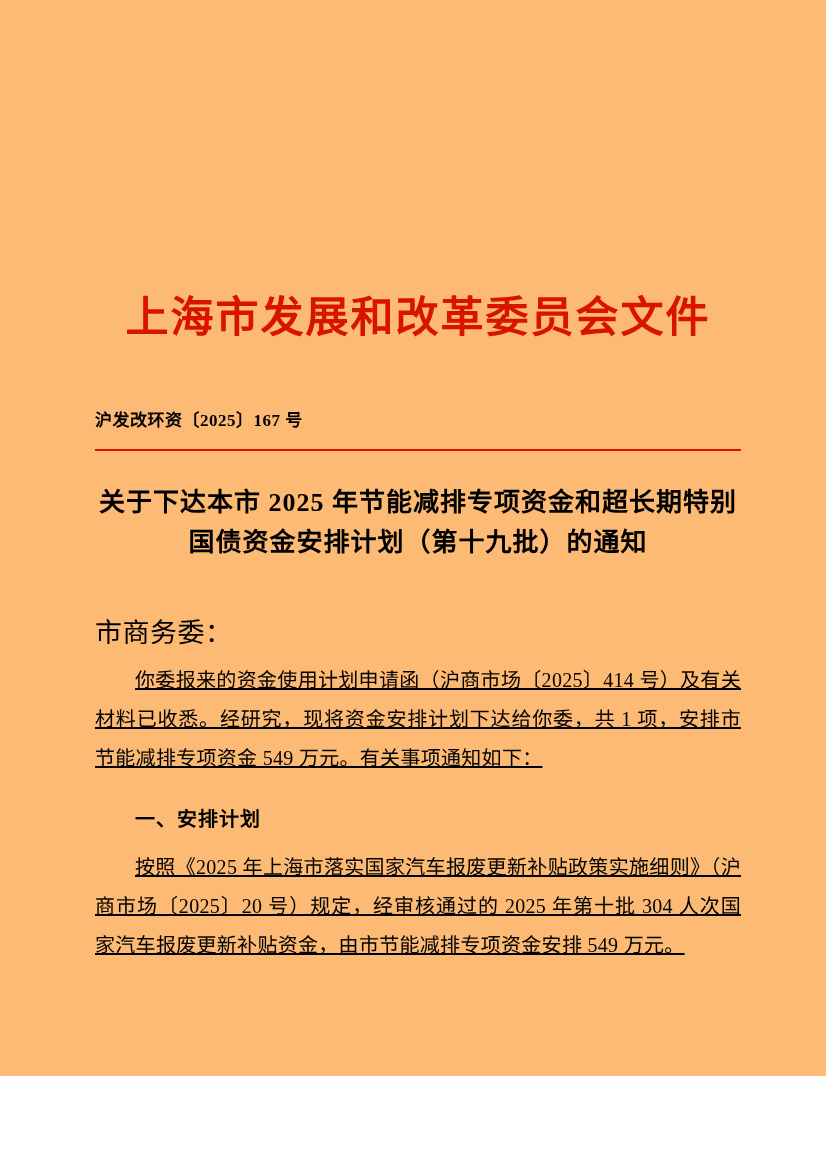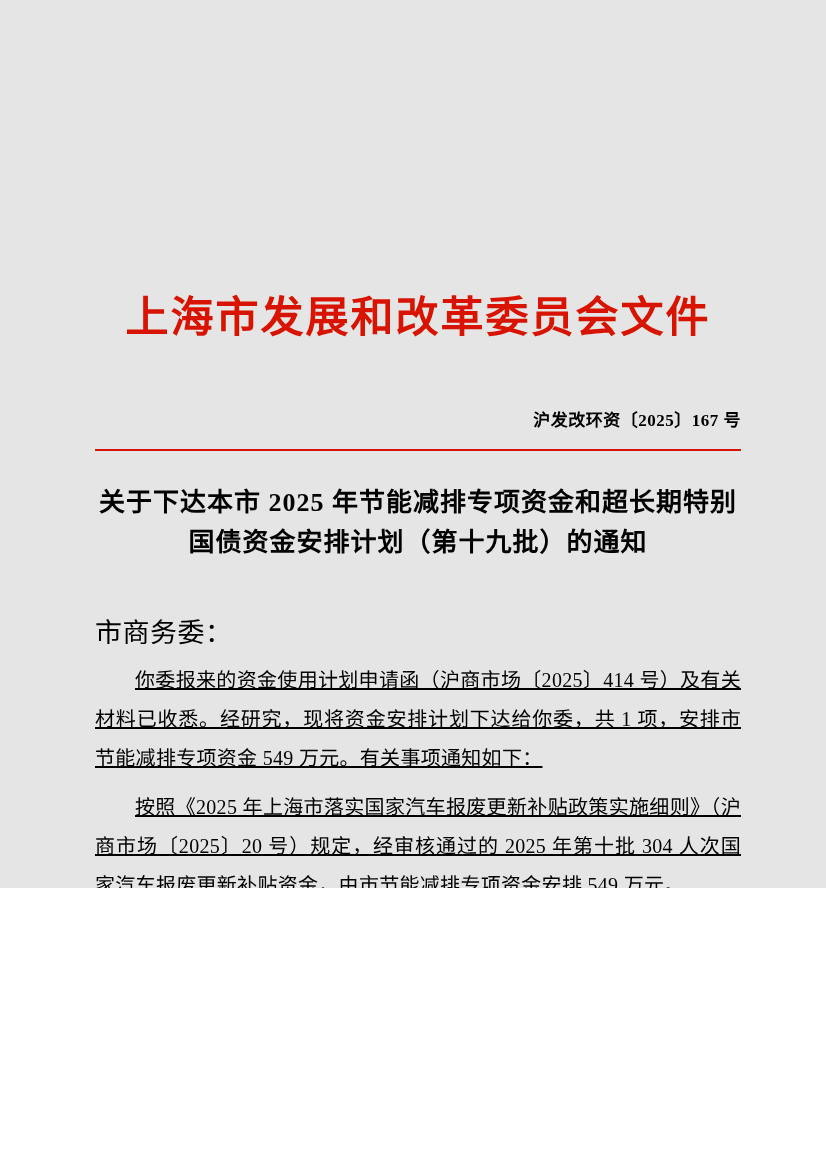--- a/index.html
+++ b/index.html
@@ -3,22 +3,22 @@
 <meta charset="utf-8">
 <style>
   html, body {
     margin: 0;
     padding: 0;
     background: #ffffff;
   }
   .page {
     position: relative;
     width: 826px;
-    height: 888px;
-    background: #e5e5e5;
+    height: 1076px;
+    background: #fdba74;
     margin: 0 auto;
     overflow: hidden;
     font-family: "Liberation Serif", "DejaVu Serif", serif;
     color: #000000;
   }
   .content {
     position: absolute;
     left: 95px;
     top: 0;
     width: 646px;
@@ -32,21 +32,21 @@
     font-family: "Liberation Serif", "DejaVu Serif", serif;
     font-weight: bold;
     font-size: 43px;
     letter-spacing: 2px;
     line-height: 1.2;
     white-space: nowrap;
   }
 
   .doc-number {
     margin-top: 62px;
-    text-align: right;
+    text-align: left;
     font-size: 17px;
     font-weight: bold;
     letter-spacing: 0.5px;
     color: #000;
   }
 
   .red-rule {
     margin-top: 18px;
     height: 2px;
     background: #d81400;
@@ -104,17 +104,18 @@
     <div class="doc-number">沪发改环资〔2025〕167 号</div>
 
     <div class="red-rule"></div>
 
     <div class="doc-title">关于下达本市 2025 年节能减排专项资金和超长期特别国债资金安排计划（第十九批）的通知</div>
 
     <div class="recipient">市商务委：</div>
 
     <div class="para">你委报来的资金使用计划申请函（沪商市场〔2025〕414 号）及有关材料已收悉。经研究，现将资金安排计划下达给你委，共 1 项，安排市节能减排专项资金 549 万元。有关事项通知如下：</div>
 
+    <div class="section-heading">一、安排计划</div>
 
     <div class="para after-heading">按照《2025 年上海市落实国家汽车报废更新补贴政策实施细则》（沪商市场〔2025〕20 号）规定，经审核通过的 2025 年第十批 304 人次国家汽车报废更新补贴资金，由市节能减排专项资金安排 549 万元。</div>
 
   </div>
 </div>
 
 </body></html>

